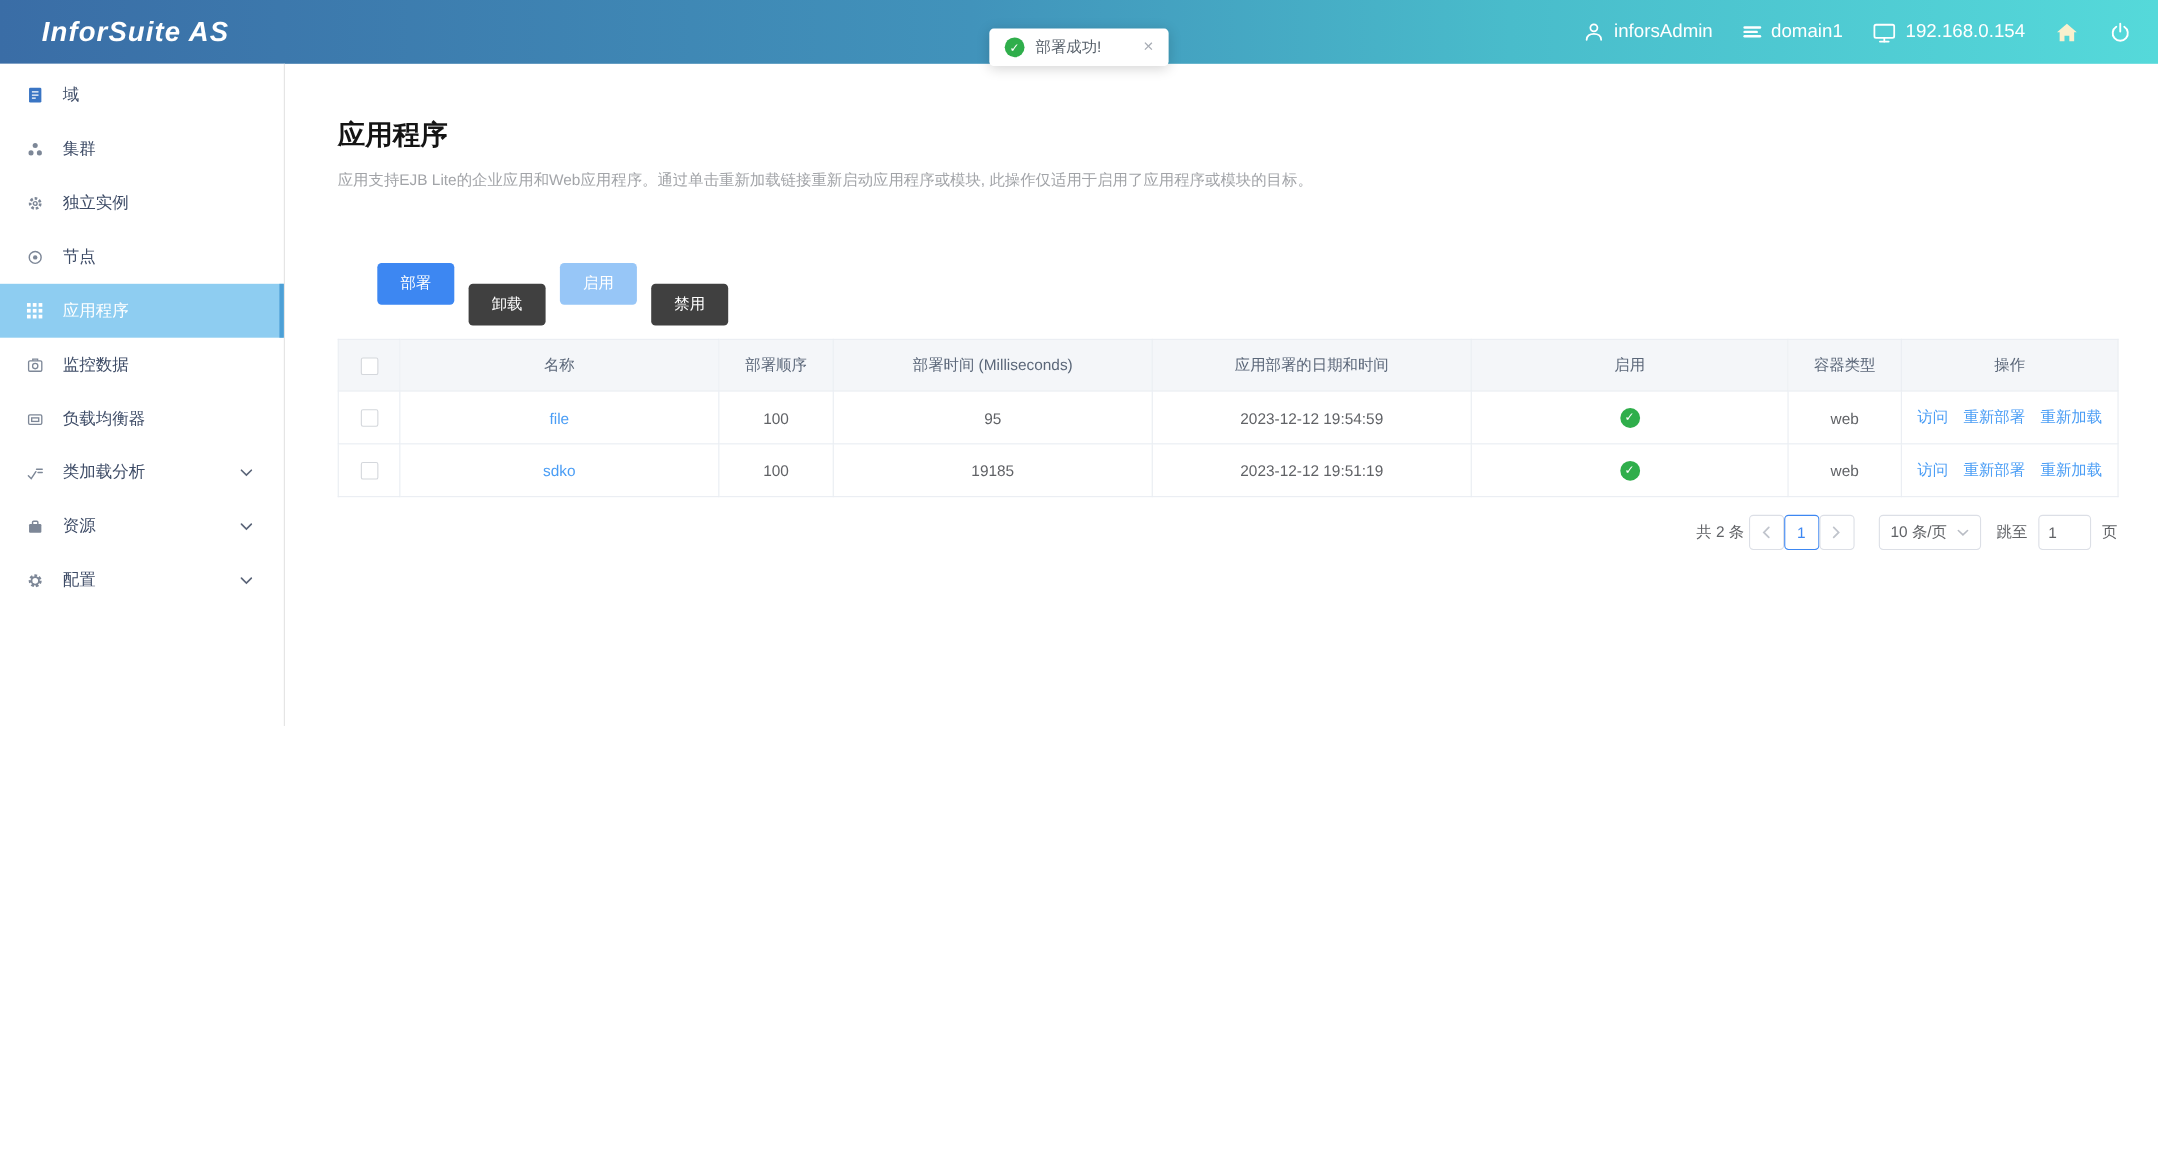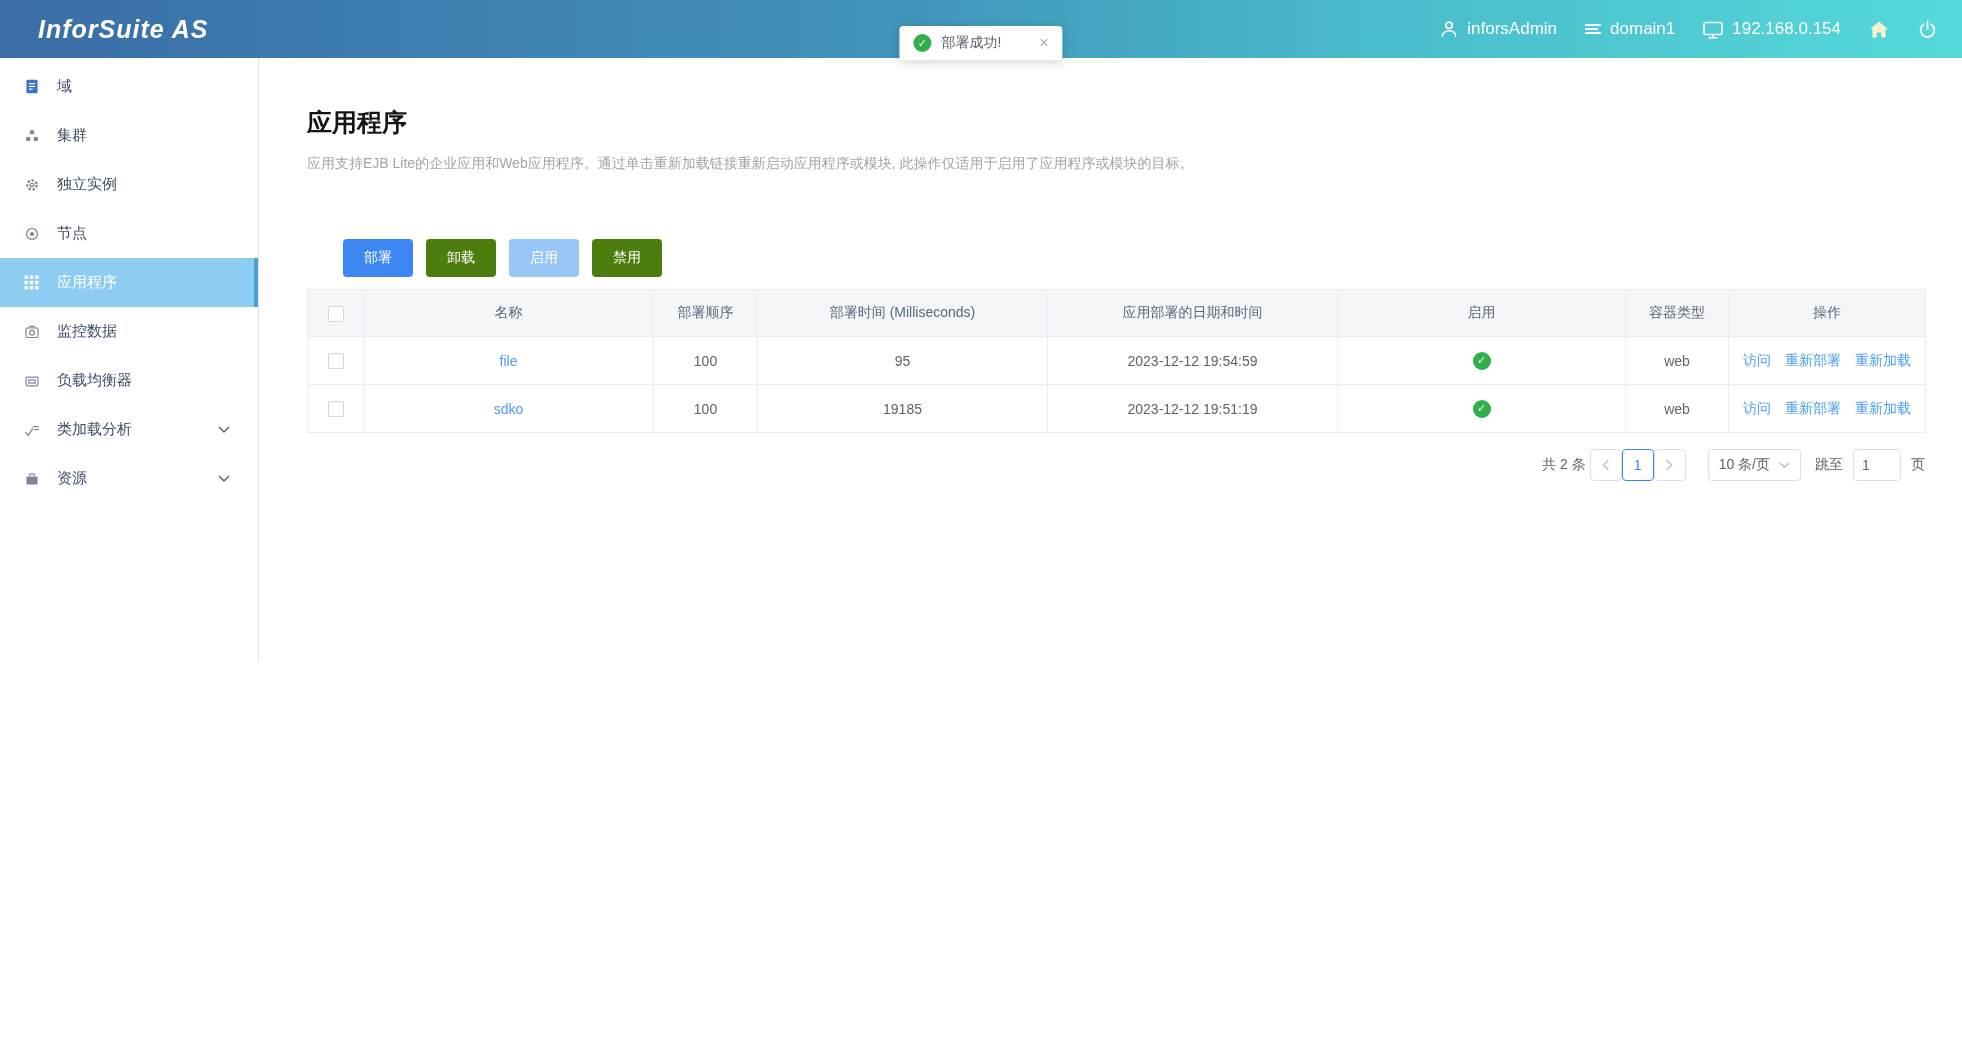--- a/index.html
+++ b/index.html
@@ -42,21 +42,21 @@
   .chev { margin-left:auto; color:#5a6478; display:inline-flex; }
 
   
   .main { flex:1; padding:48px 37px 0 48px; }
   .page-title { font-size:25px; font-weight:bold; color:#141414; }
   .page-desc { margin-top:16px; font-size:14px; color:#a2a4a8; }
   .btnrow { margin-top:66px; display:flex; }
   .btn { height:38px; width:70px; border:none; border-radius:4px; color:#fff; font-size:14px;
     margin-right:13px; cursor:pointer; }
   .b-primary { background:#3d87f2;margin-left:36px; }
-  .b-pink { background:#4d7c0f; cursor:default; }
+  .b-pink { background:#404040; cursor:default;margin-top:19px; }
   .b-lightblue { background:#97c6f7; cursor:default; }
 
   table.apps { margin-top:12px; border-collapse:collapse; table-layout:fixed; width:1618px; }
   .apps th, .apps td { border:1px solid #e9edf2; text-align:center; font-size:14px;
     overflow:hidden; white-space:nowrap; }
   .apps th { background:#f4f6f9; color:#5b6779; font-weight:400; height:47px; }
   .apps td { height:48px; color:#606266; background:#fff; }
   .cbx { appearance:none; -webkit-appearance:none; width:16px; height:16px;
     border:1px solid #d4d7dc; border-radius:2px; background:#fff; vertical-align:middle; cursor:pointer; }
   a.blink { color:#4a9df5; text-decoration:none; cursor:pointer; }
@@ -244,20 +244,34 @@
           </svg>
         </span>
         <span>资源</span>
         <span class="chev">
           <svg width="12" height="8" viewBox="0 0 12 8" fill="none" stroke="currentColor" stroke-width="1.5" stroke-linecap="round">
             <polyline points="1.5,1.5 6,6 10.5,1.5"></polyline>
           </svg>
         </span>
       </div>
 
+      <div class="side-item">
+        <span class="sicon">
+          <svg width="16" height="16" viewBox="0 0 16 16" fill="none" stroke="currentColor">
+            <circle cx="8" cy="8" r="4.4" stroke-width="3" stroke-dasharray="2.3 1.6"></circle>
+            <circle cx="8" cy="8" r="3.4" stroke-width="1.6"></circle>
+          </svg>
+        </span>
+        <span>配置</span>
+        <span class="chev">
+          <svg width="12" height="8" viewBox="0 0 12 8" fill="none" stroke="currentColor" stroke-width="1.5" stroke-linecap="round">
+            <polyline points="1.5,1.5 6,6 10.5,1.5"></polyline>
+          </svg>
+        </span>
+      </div>
 
     </div>
 
     <div class="main">
       <h1 class="page-title">应用程序</h1>
       <div class="page-desc">应用支持EJB Lite的企业应用和Web应用程序。通过单击重新加载链接重新启动应用程序或模块, 此操作仅适用于启用了应用程序或模块的目标。</div>
 
       <div class="btnrow">
         <button class="btn b-primary">部署</button>
         <button class="btn b-pink">卸载</button>

